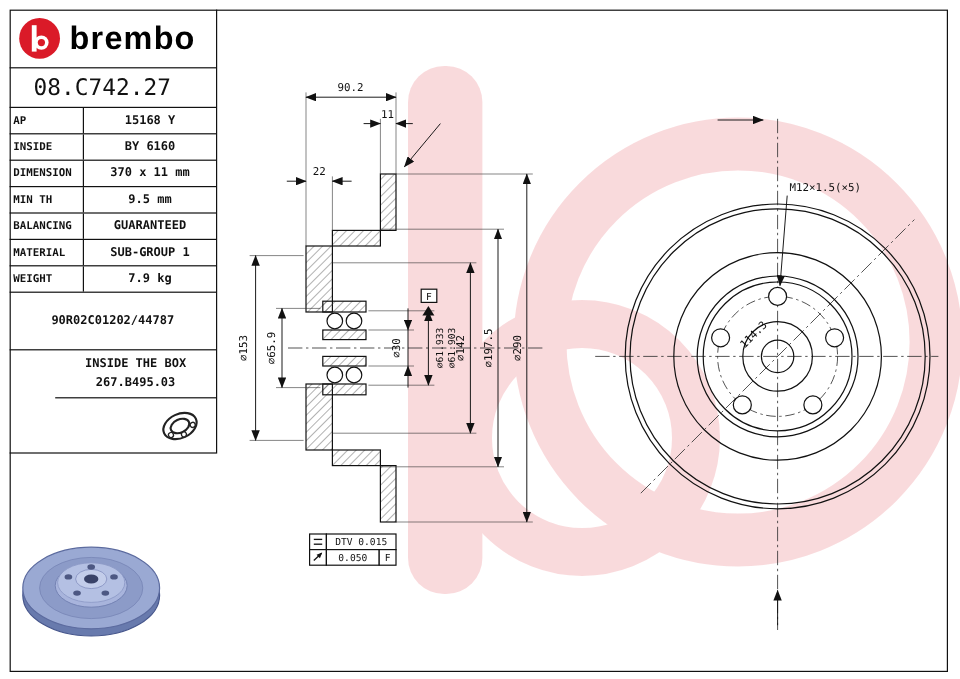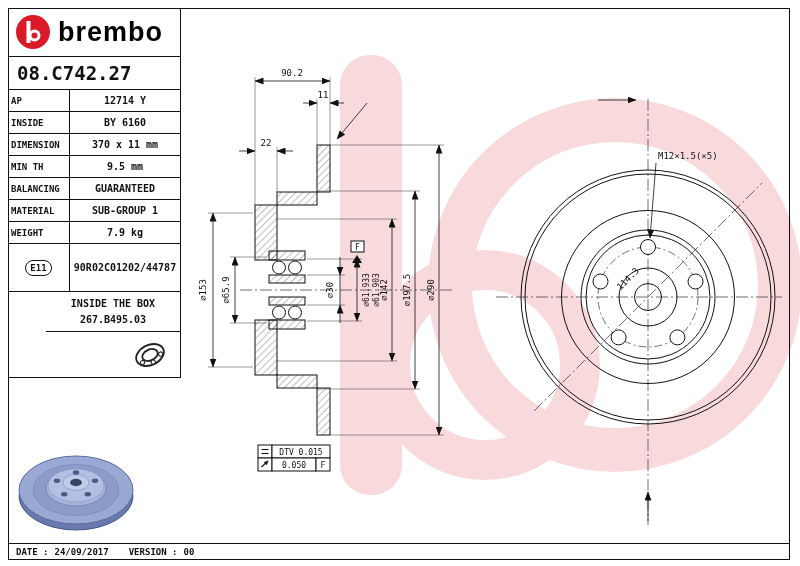--- a/index.html
+++ b/index.html
@@ -5,21 +5,21 @@
   html,body{margin:0;padding:0;background:#fff;}
   .sheet{position:relative;width:800px;height:566px;background:#fff;overflow:hidden;
          font-family:"DejaVu Sans Mono","Liberation Sans",monospace;color:#111;}
   .abs{position:absolute;}
   .frame{position:absolute;left:8px;top:8px;width:782px;height:552px;border:1px solid #111;box-sizing:border-box;}
   
   .spec{position:absolute;left:8px;top:8px;width:172px;border-right:1px solid #111;box-sizing:content-box;background:transparent;}
   .cell{border-bottom:1px solid #111;box-sizing:border-box;}
   .logo-cell{height:49px;display:flex;align-items:center;gap:5px;padding-left:5px;}
   .wordmark{color:#000000;font-family:"Liberation Sans",sans-serif;font-weight:bold;font-size:27px;letter-spacing:1px;}
-  .part-cell{height:33px;display:flex;align-items:center;padding-left:9px;font-size:19px;font-weight:bold;text-align:right;}
+  .part-cell{height:33px;display:flex;align-items:center;padding-left:20px;font-size:19px;font-weight:normal;text-align:right;}
   .srow{height:22px;display:flex;}
   .lbl{width:62px;border-right:1px solid #111;box-sizing:border-box;display:flex;align-items:center;padding-left:3px;font-size:9px;font-weight:bold;}
   .val{flex:1;display:flex;align-items:center;justify-content:center;font-size:10px;font-weight:bold;}
   .erow{height:48px;display:flex;}
   .elbl{width:62px;border-right:1px solid #111;box-sizing:border-box;display:flex;align-items:center;justify-content:center;}
   .badge{border:1.4px solid #111;border-radius:10px;padding:2px 4px;font-size:9px;font-weight:bold;}
   .eval{flex:1;display:flex;flex-direction:row;align-items:center;justify-content:center;font-size:10px;font-weight:bold;line-height:1.5;}
   .boxrow{height:40px;display:flex;flex-direction:column;align-items:center;justify-content:center;font-size:10px;font-weight:bold;line-height:1.6;margin-left:38px;}
   .bearingrow{height:46px;position:relative;}
   
@@ -62,21 +62,21 @@
         <circle cx="21.5" cy="23.5" r="6" fill="#fff"></circle>
         <circle cx="21.5" cy="23.5" r="3" fill="#da1a28"></circle>
       </svg>
       <span class="wordmark">brembo</span>
     </div>
 
     <div class="cell part-cell">08.C742.27</div>
 
     <div class="cell srow">
       <div class="lbl">AP</div>
-      <div class="val">12714 Y</div>
+      <div class="val">15168 Y</div>
     </div>
     <div class="cell srow">
       <div class="lbl">INSIDE</div>
       <div class="val">BY 6160</div>
     </div>
     <div class="cell srow">
       <div class="lbl">DIMENSION</div>
       <div class="val">370 x 11 mm</div>
     </div>
     <div class="cell srow">
@@ -90,23 +90,20 @@
     <div class="cell srow">
       <div class="lbl">MATERIAL</div>
       <div class="val">SUB-GROUP 1</div>
     </div>
     <div class="cell srow">
       <div class="lbl">WEIGHT</div>
       <div class="val">7.9 kg</div>
     </div>
 
     <div class="cell erow">
-      <div class="elbl">
-        <span class="badge">E11</span>
-      </div>
       <div class="eval">
         <span>90R</span>
         <span>02C01202/44787</span>
       </div>
     </div>
 
     <div class="cell boxrow">
       <span>INSIDE THE BOX</span>
       <span>267.B495.03</span>
     </div>
@@ -273,21 +270,14 @@
     </g>
 
     <line class="dim" x1="176" y1="78" x2="170" y2="153" marker-end="url(#bE)"></line>
     <text class="dt" x="178" y="74" text-anchor="start">M12×1.5(×5)</text>
     <text class="dt" transform="rotate(-45 150 196)" x="150" y="196" text-anchor="middle">114.3</text>
 
     <line class="dim" x1="118" y1="15" x2="156" y2="15" marker-end="url(#bE)"></line>
     <line class="dim" x1="168" y1="436" x2="168" y2="407" marker-end="url(#bE)"></line>
   </svg>
 
-  <div class="footer">
-    <span>DATE :</span>
-    <span>24/09/2017</span>
-    <span style="width:8px"></span>
-    <span>VERSION :</span>
-    <span>00</span>
-  </div>
 
 </div>
 
 </body></html>

